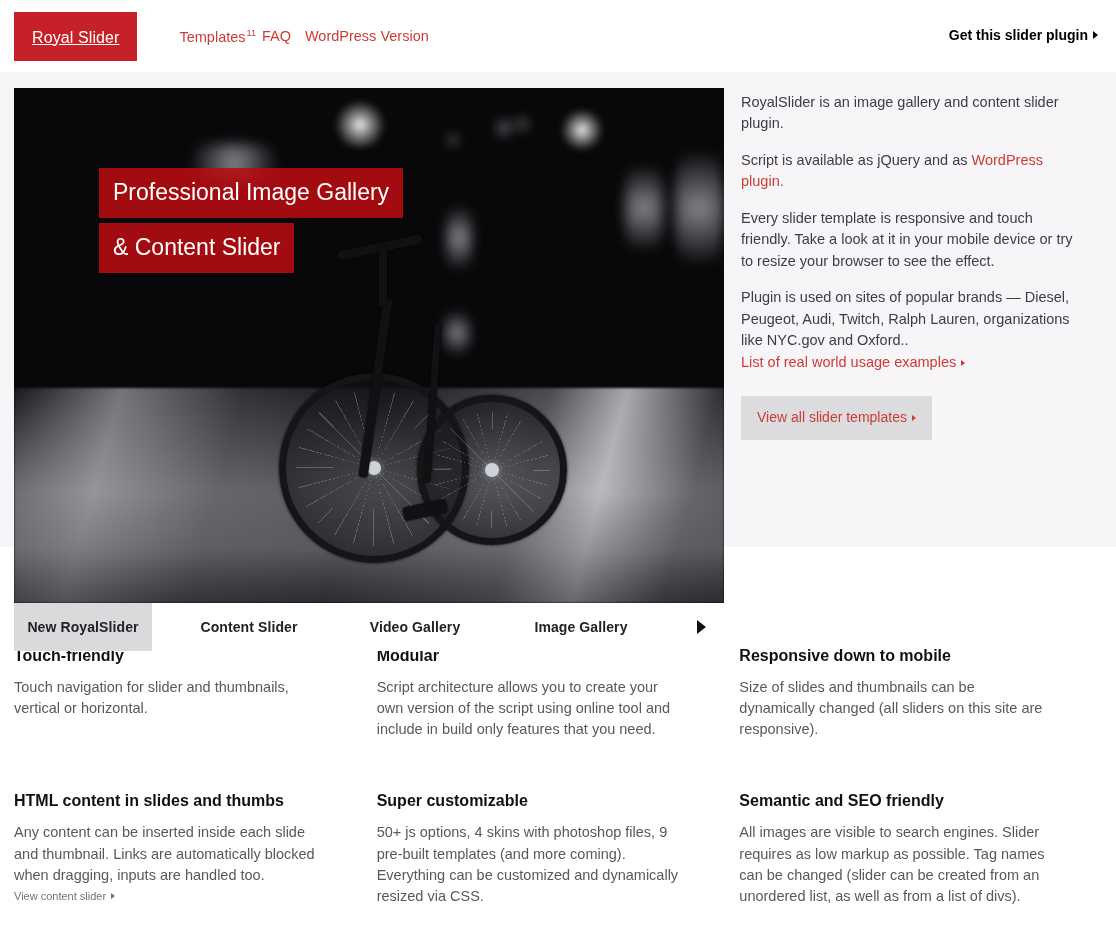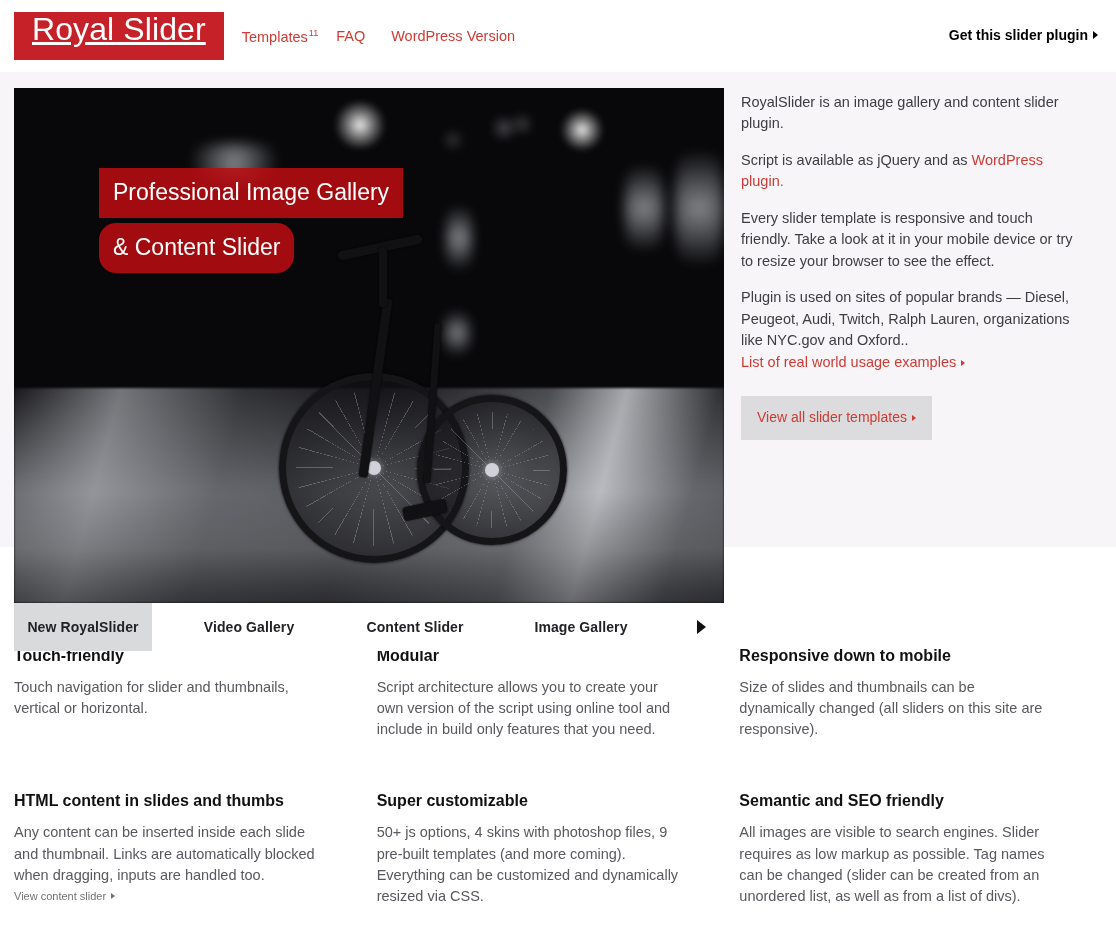--- a/index.html
+++ b/index.html
@@ -16,31 +16,31 @@
     height: 72px;
     background: #ffffff;
     display: flex;
     align-items: center;
     padding: 0 14px;
     position: relative;
   }
   .logo {
     background: #c62128;
     color: #ffffff;
-    font-size: 32px;
+    font-size: 16px;
     line-height: 1;
-    padding: 1px 18px 15px 18px;
+    padding: 18px 18px 15px 18px;
     letter-spacing: .1px;
     white-space: nowrap;
   }
   .main-nav {
     display: flex;
     align-items: baseline;
-    margin-left: 18px;
-    gap: 26px;
+    margin-left: 42px;
+    gap: 14px;
   }
   .nav-link {
     color: #cd3b35;
     font-size: 14.5px;
     text-decoration: none;
     white-space: nowrap;
   }
   .nav-link.faq { margin-left: -8px; }
   .nav-sup {
     font-size: 9px;
@@ -146,21 +146,21 @@
   .caption {
     position: absolute;
     background: rgba(183, 13, 18, 0.88);
     color: #ffffff;
     font-size: 23px;
     line-height: 1;
     padding: 13px 14px 14px 14px;
     white-space: nowrap;
   }
   .cap1 { left: 85px; top: 80px; }
-  .cap2 { left: 85px; top: 135px; border-radius: 17px; }
+  .cap2 { left: 85px; top: 135px; }
 
   
   .tabs {
     display: flex;
     align-items: stretch;
     background: #ffffff;
     height: 48px;
     width: 710px;
     gap: 28px;
   }
@@ -305,22 +305,22 @@
           <div class="bar" style="left:124px;top:190px;width:44px;height:14px;border-radius:4px;transform:rotate(-12deg);"></div>
         </div>
       </div>
 
       <div class="caption cap1">Professional Image Gallery</div>
       <div class="caption cap2">&amp; Content Slider</div>
     </div>
 
     <div class="tabs">
       <div class="tab active">New RoyalSlider</div>
+      <div class="tab">Content Slider</div>
       <div class="tab">Video Gallery</div>
-      <div class="tab">Content Slider</div>
       <div class="tab">Image Gallery</div>
       <div class="tabs-arrow">
         <span class="tri-tab"></span>
       </div>
     </div>
   </div>
 
   <div class="hero-side">
     <p>RoyalSlider is an image gallery and content slider plugin.</p>
     <p><span>Script is available as jQuery and as </span><a href="#">WordPress plugin.</a></p>

